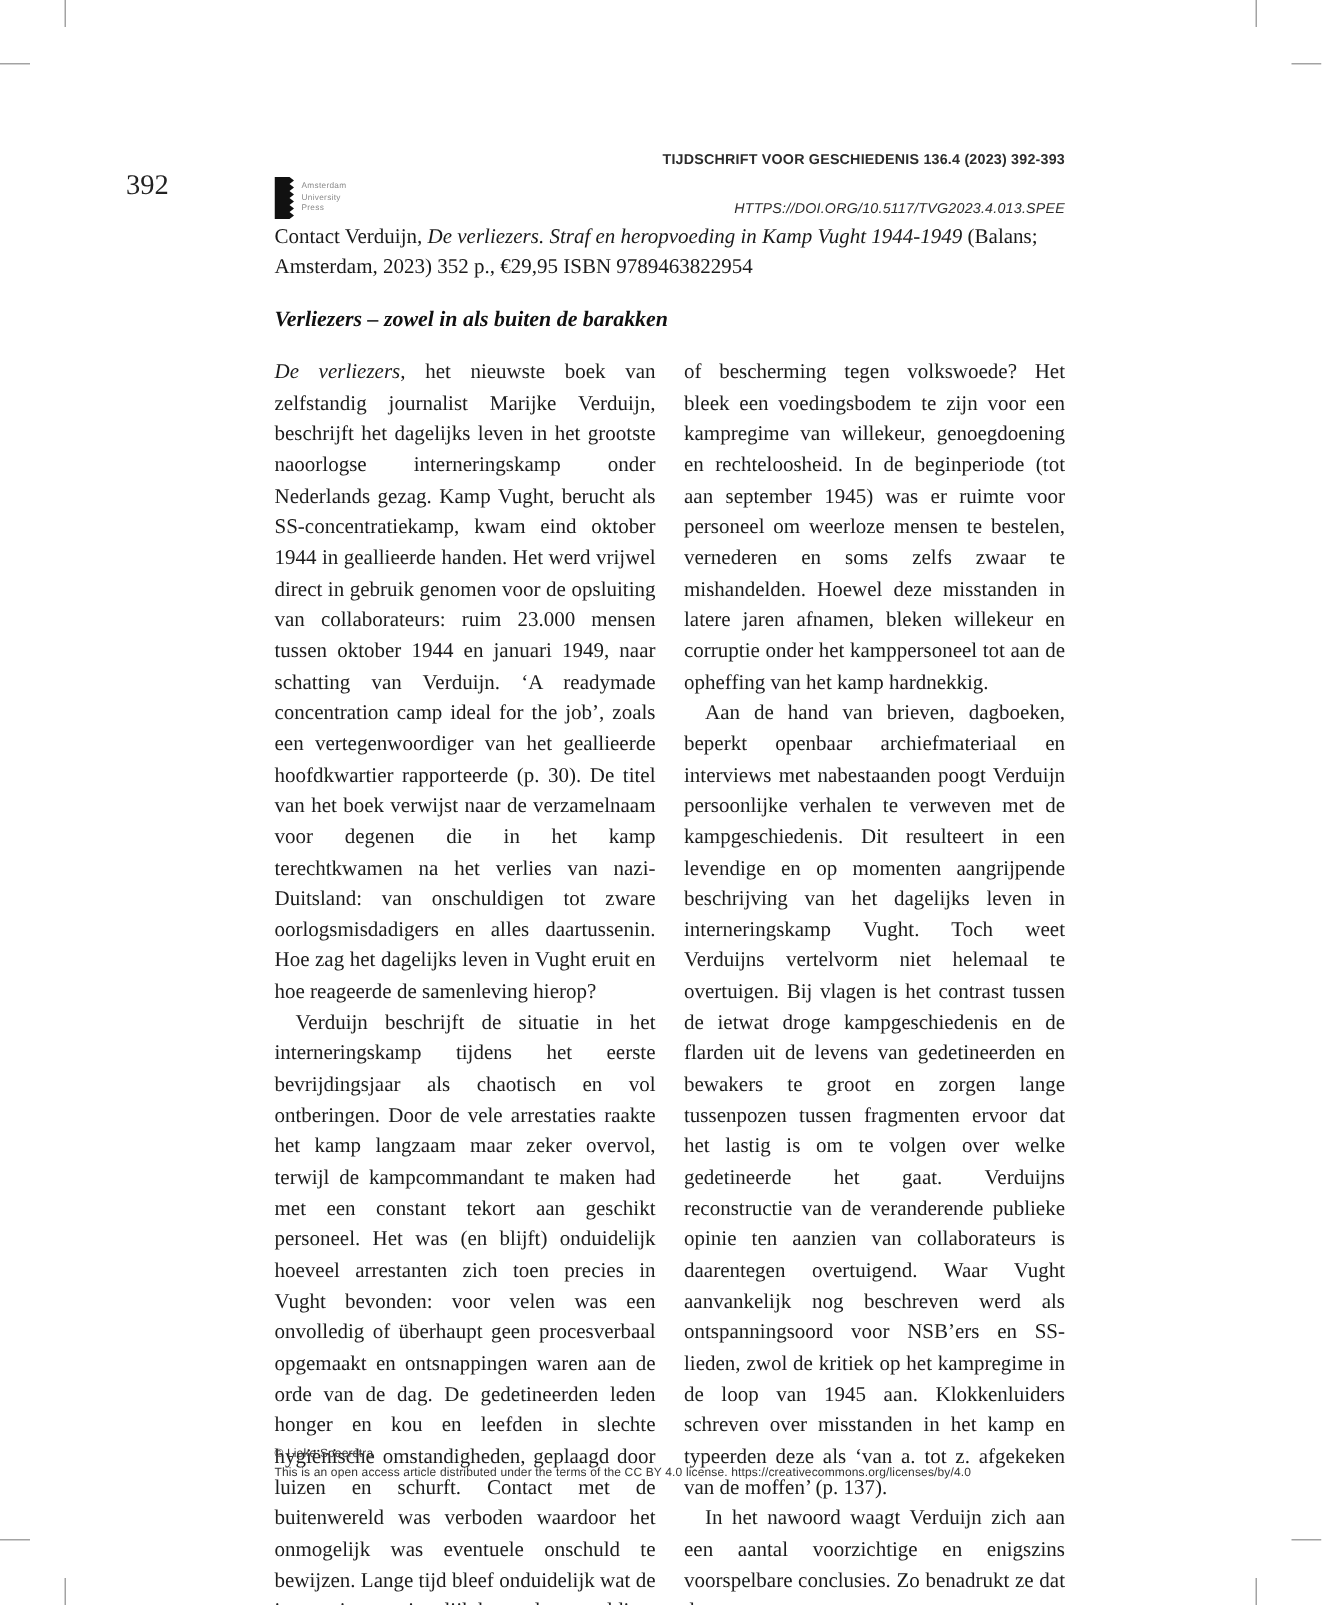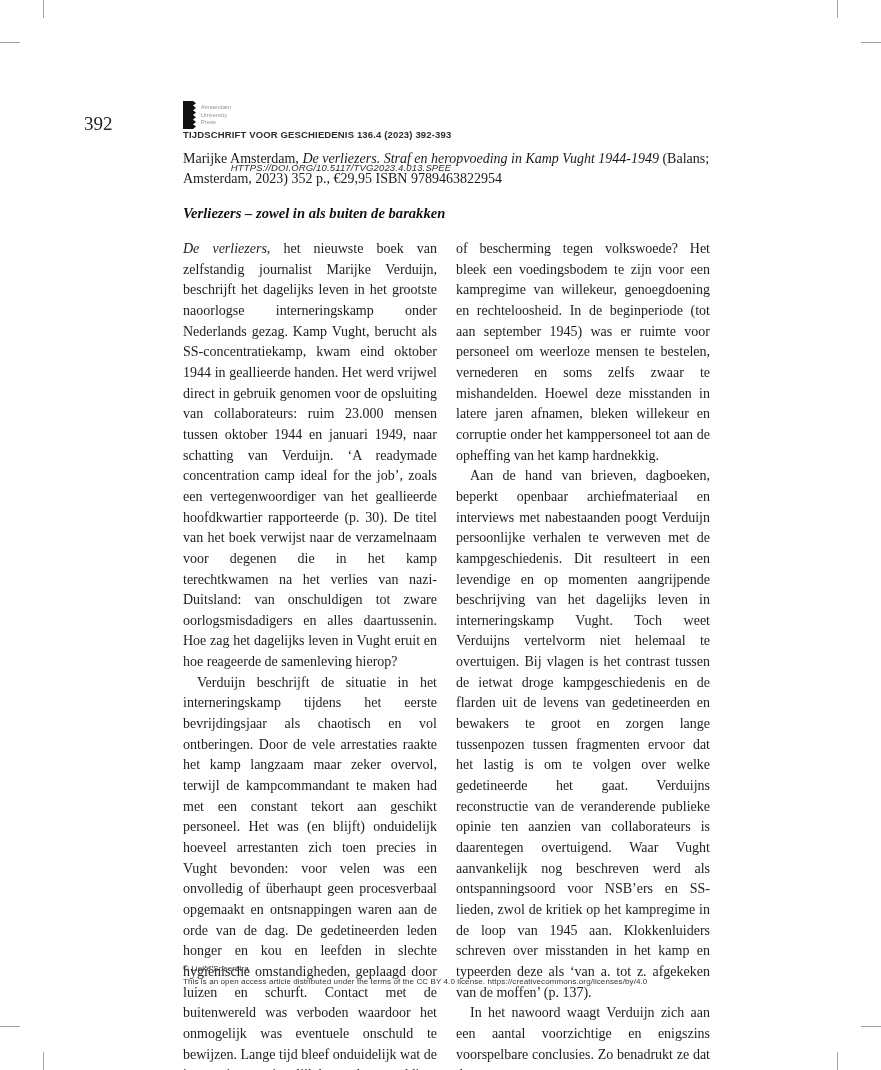--- a/index.html
+++ b/index.html
@@ -35,22 +35,21 @@
     font-size: 19px;
     color: #222;
   }
 
   .header {
     position: absolute;
     left: 183px; top: 101px;
     width: 527px;
     display: flex;
     justify-content: space-between;
-    align-items: flex-start;
-    flex-direction: column;
+    align-items: flex-end;
   }
   .publisher { display: flex; align-items: flex-start; gap: 5px; }
   .publisher svg { display: block; }
   .publisher-lines {
     display: flex; flex-direction: column;
     font-family: "Liberation Sans", sans-serif;
     font-size: 5.5px; line-height: 7.5px;
     color: #8a8a8a; letter-spacing: 0.2px;
     padding-top: 3px;
   }
@@ -141,21 +140,21 @@
         <span>University</span>
         <span>Press</span>
       </span>
     </div>
     <div class="journal-info">
       <div>TIJDSCHRIFT VOOR GESCHIEDENIS 136.4 (2023) 392-393</div>
       <div class="doi">HTTPS://DOI.ORG/10.5117/TVG2023.4.013.SPEE</div>
     </div>
   </div>
 
-  <div class="citation"><span>Marijke Amsterdam, </span><em>De verliezers. Straf en heropvoeding in Kamp Vught 1944-1949</em><span> (Balans; Amsterdam, 2023) 352 p., €29,95 ISBN 9789463822954</span></div>
+  <div class="citation"><span>Contact Verduijn, </span><em>De verliezers. Straf en heropvoeding in Kamp Vught 1944-1949</em><span> (Balans; Amsterdam, 2023) 352 p., €29,95 ISBN 9789463822954</span></div>
 
   <div class="review-heading">Verliezers – zowel in als buiten de barakken</div>
 
   <div class="body-columns">
     <div class="body-col" lang="nl">
         <p class="para"><em>De verliezers</em>, het nieuwste boek van zelfstandig journalist Marijke Verduijn, beschrijft het dagelijks leven in het grootste naoorlogse interneringskamp onder Nederlands gezag. Kamp Vught, berucht als SS-concentratiekamp, kwam eind oktober 1944 in geallieerde handen. Het werd vrijwel direct in gebruik genomen voor de opsluiting van collaborateurs: ruim 23.000 mensen tussen oktober 1944 en januari 1949, naar schatting van Verduijn. ‘A readymade concentration camp ideal for the job’, zoals een vertegenwoordiger van het geallieerde hoofdkwartier rapporteerde (p. 30). De titel van het boek verwijst naar de verzamelnaam voor degenen die in het kamp terechtkwamen na het verlies van nazi-Duitsland: van onschuldigen tot zware oorlogsmisdadigers en alles daartussenin. Hoe zag het dagelijks leven in Vught eruit en hoe reageerde de samenleving hierop?</p>
         <p class="para indent justify-last">Verduijn beschrijft de situatie in het interneringskamp tijdens het eerste bevrijdingsjaar als chaotisch en vol ontberingen. Door de vele arrestaties raakte het kamp langzaam maar zeker overvol, terwijl de kampcommandant te maken had met een constant tekort aan geschikt personeel. Het was (en blijft) onduidelijk hoeveel arrestanten zich toen precies in Vught bevonden: voor velen was een onvolledig of überhaupt geen procesverbaal opgemaakt en ontsnappingen waren aan de orde van de dag. De gedetineerden leden honger en kou en leefden in slechte hygiënische omstandigheden, geplaagd door luizen en schurft. Contact met de buitenwereld was verboden waardoor het onmogelijk was eventuele onschuld te bewijzen. Lange tijd bleef onduidelijk wat de internering nu eigenlijk beoogde: vergelding, heropvoeding</p>
       </div>
     <div class="body-col" lang="nl">
         <p class="para">of bescherming tegen volkswoede? Het bleek een voedingsbodem te zijn voor een kampregime van willekeur, genoegdoening en rechteloosheid. In de beginperiode (tot aan september 1945) was er ruimte voor personeel om weerloze mensen te bestelen, vernederen en soms zelfs zwaar te mishandelden. Hoewel deze misstanden in latere jaren afnamen, bleken willekeur en corruptie onder het kamppersoneel tot aan de opheffing van het kamp hardnekkig.</p>

